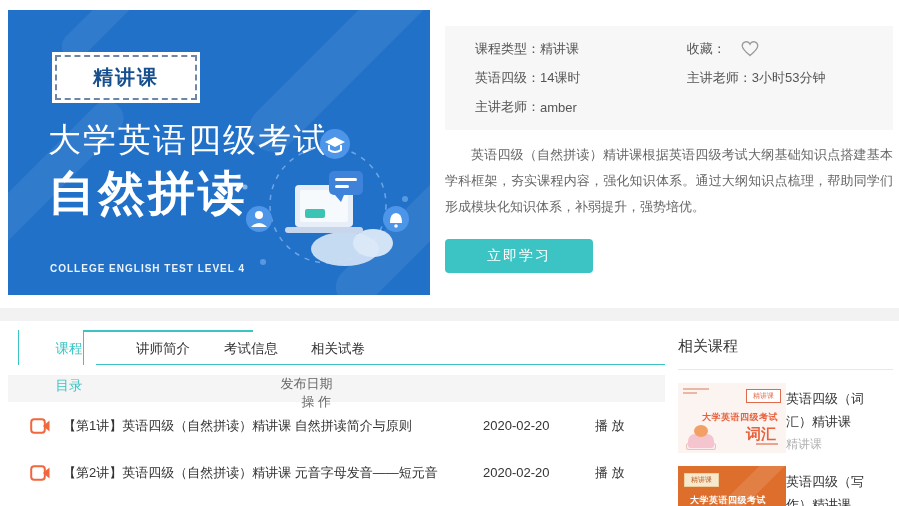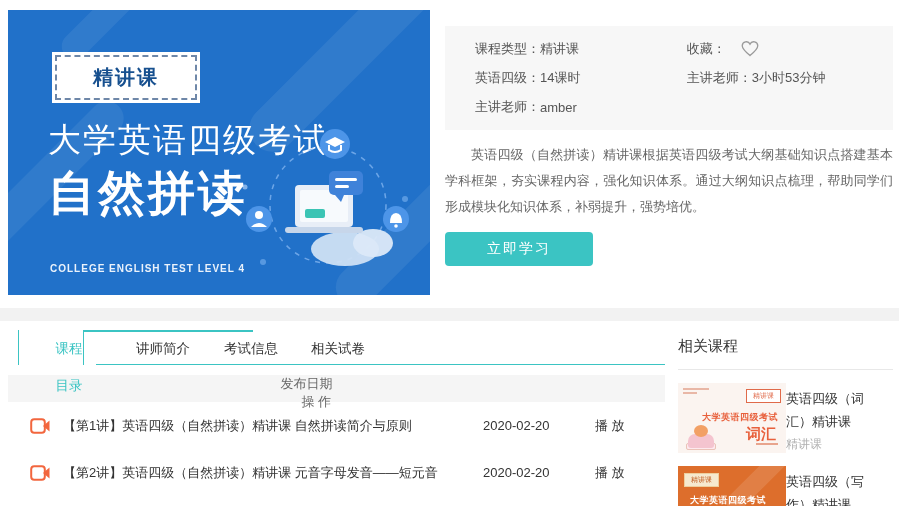--- a/index.html
+++ b/index.html
@@ -31,21 +31,21 @@
   .course-title { font-size:18px; font-weight:600; color:#333; padding-top:8px; }
   .info-box { margin-top:16px; background:#f7f7f7; padding:13px 10px 13px 30px;
     display:grid; grid-template-columns:1.08fr 1fr; row-gap:9px;
     font-size:13px; color:#555; align-items:center; }
   .info-item { display:flex; align-items:center; height:20px; }
   .info-label { color:#555; }
   .info-value { color:#555; }
   .heart { margin-left:14px; display:inline-flex; cursor:pointer; }
   .course-desc { margin-top:12px; font-size:13px; color:#666; line-height:26px;
     text-indent:2em; text-align:justify; }
-  .cta-btn { margin-top:12px; width:148px; height:34px; background:#3BC4C3;
+  .cta-btn { margin-top:19px; width:148px; height:34px; background:#3BC4C3;
     border:none; border-radius:4px; color:#fff; font-size:14px; letter-spacing:2px;
     cursor:pointer; font-family:inherit; }
 
   
   .divider-band { position:absolute; left:0; top:308px; width:899px; height:13px; background:#f2f2f2; }
 
   
   .content-left { position:absolute; left:8px; top:330px; width:657px; }
   .tabbar { position:relative; height:36px; }
   .tab-topline { position:absolute; left:10px; top:0; width:235px; height:2px; background:#3BC4C3; }

